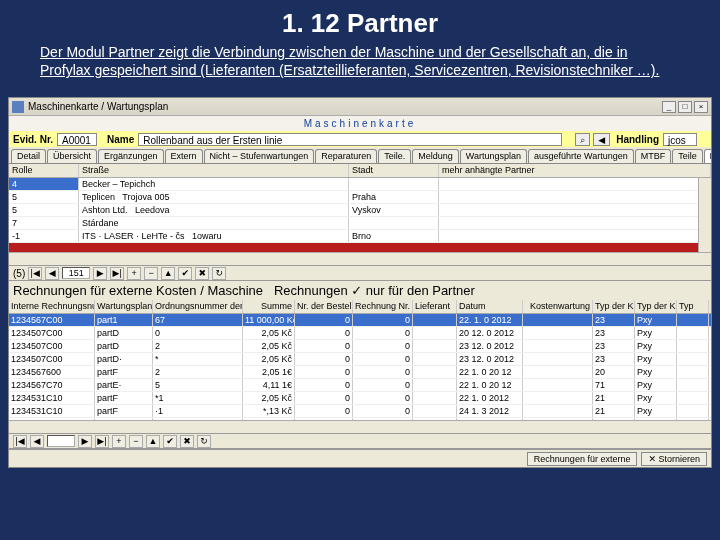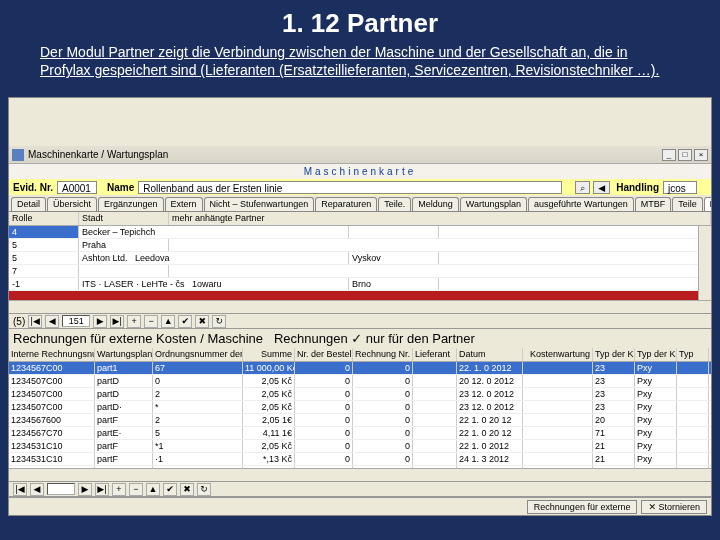--- a/index.html
+++ b/index.html
@@ -25,21 +25,20 @@
     background: #ece9d8;
     border: 1px solid #888;
   }
   .titlebar {
     background: linear-gradient(#e4e0d4,#d8d4c6);
     height: 18px;
     display: flex; align-items: center;
     padding: 0 3px;
     border-bottom: 1px solid #aaa;
     font-size: 10px;
-    margin-top: 48px;
   }
   .titlebar .app-icon {
     width: 12px; height: 12px; background: #5a7fc0; margin-right: 4px;
   }
   .titlebar .wbtns { margin-left: auto; display: flex; gap: 2px; }
   .titlebar .wbtn {
     width: 14px; height: 12px; border: 1px solid #888;
     background: #eee; font-size: 8px; line-height: 10px; text-align: center;
   }
   .subtitle {
@@ -169,43 +168,46 @@
       <div class="tab">Wartungsplan</div>
       <div class="tab">ausgeführte Wartungen</div>
       <div class="tab">MTBF</div>
       <div class="tab">Teile</div>
       <div class="tab active">Partner</div>
     </div>
 
   <div class="upper-table">
     <div class="ut-head">
       <div class="c-rolle">Rolle</div>
+      <div class="c-strasse">Straße</div>
       <div class="c-stadt">Stadt</div>
       <div class="c-note">mehr anhängte Partner</div>
     </div>
     <div id="upper-rows">
         <div class="ut-row sel">
           <div class="c-rolle">4</div>
           <div class="c-strasse">Becker – Tepichch &nbsp; </div>
           <div class="c-stadt"></div>
           <div class="c-note"></div>
         </div>
         <div class="ut-row">
           <div class="c-rolle">5</div>
+          <div class="c-strasse">Teplicen &nbsp; Trojova 005</div>
           <div class="c-stadt">Praha</div>
           <div class="c-note"></div>
         </div>
         <div class="ut-row">
           <div class="c-rolle">5</div>
           <div class="c-strasse">Ashton Ltd. &nbsp; Leedova</div>
           <div class="c-stadt">Vyskov</div>
           <div class="c-note"></div>
         </div>
         <div class="ut-row">
           <div class="c-rolle">7</div>
+          <div class="c-strasse">Stárdane &nbsp; </div>
           <div class="c-stadt"></div>
           <div class="c-note"></div>
         </div>
         <div class="ut-row">
           <div class="c-rolle">-1</div>
           <div class="c-strasse">ITS · LASER · LeHTe - čs &nbsp; 1owaru</div>
           <div class="c-stadt">Brno</div>
           <div class="c-note"></div>
         </div>
       </div>

